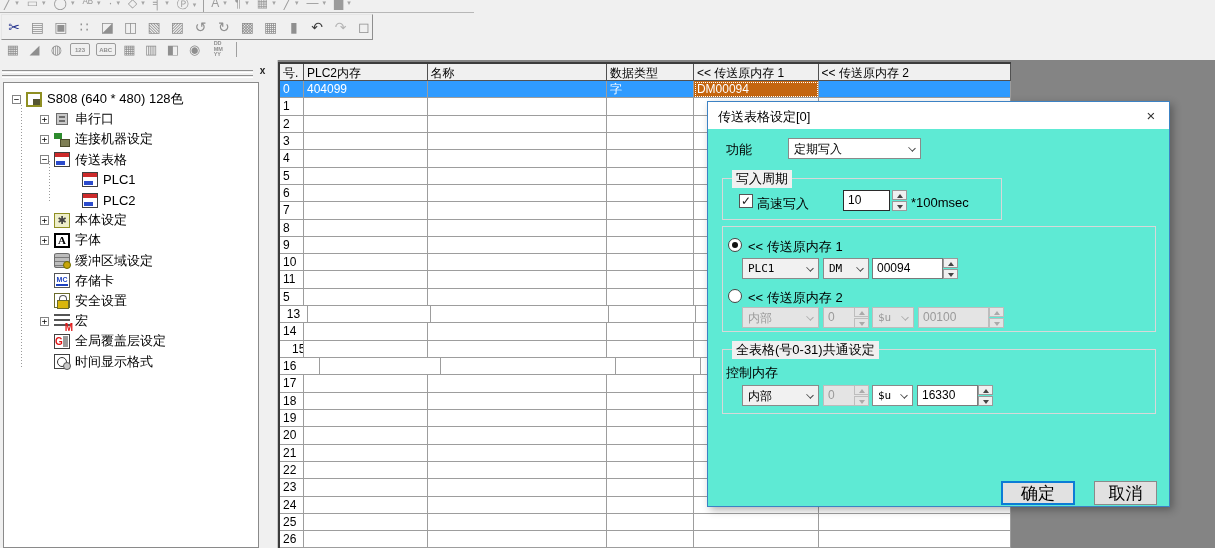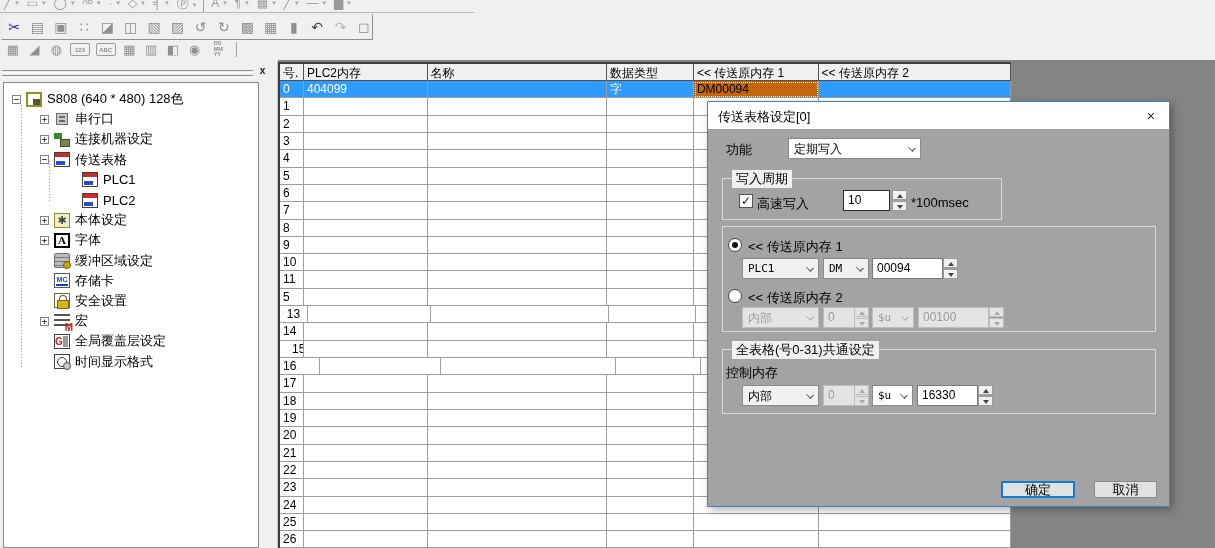--- a/index.html
+++ b/index.html
@@ -71,24 +71,24 @@
   .gap-strip { position:absolute; left:268px; top:60px; width:10px; height:488px; background:#f0f0f0; border-right:1px solid #c9c9c9; }
   .vtable { position:absolute; left:278px; top:62px; width:733px; height:486px; overflow:hidden;
             background:#fff; border-left:2px solid #3c3c3c; border-top:2px solid #3c3c3c; }
   .thead { display:flex; height:17px; }
   .th { background:#f0f0f0; border-right:1px solid #515151; border-bottom:1px solid #515151;
         padding:1px 3px 0 3px; font-size:12px; white-space:nowrap; overflow:hidden; }
   .trow { display:flex; height:17.32px; }
   .td { border-right:1px solid #9d9d9d; border-bottom:1px solid #9d9d9d; padding:0 3px;
         font-size:12px; line-height:16px; white-space:nowrap; overflow:hidden; }
   .trow.sel { background:#2f9bff; color:#fff; }
-  .td.src-hot { background:#c4650f; outline:1px dotted #fff; outline-offset:-2px; color:#000000; }
+  .td.src-hot { background:#c4650f; outline:1px dotted #fff; outline-offset:-2px; color:#ffffff; }
   
   .dialog { position:absolute; left:707px; top:101px; width:463px; height:406px;
-            background:#a3a3a3; border:1px solid #3c82c4; box-shadow:3px 3px 8px rgba(0,0,0,.30); }
+            background:#5eead4; border:1px solid #3c82c4; box-shadow:3px 3px 8px rgba(0,0,0,.30); }
   .dlg-title { position:absolute; left:0; top:0; right:0; height:27px; background:#fff; }
   .dlg-title-text { position:absolute; left:10px; top:6px; font-size:13px; }
   .dlg-close { position:absolute; right:6px; top:3px; width:24px; height:20px; font-size:15px; color:#333;
                display:flex; align-items:center; justify-content:center; }
   .dlbl { position:absolute; font-size:13px; white-space:nowrap; }
   .combo { position:absolute; height:21px; background:#fff; border:1px solid #8a8a8a;
            font-size:12px; padding:2px 16px 0 5px; white-space:nowrap; overflow:hidden; }
   .combo .chev { position:absolute; right:5px; top:6px; width:6px; height:6px;
                  border-right:1px solid #444; border-bottom:1px solid #444; transform:rotate(45deg) scaleY(.8); }
   .combo.graybg { background:#f1f1f1; }
@@ -104,22 +104,22 @@
   .spin .dn::after   { top:3px; border-top:4px solid #444; }
   .spin.disabled .sb { border-color:#bdbdbd; background:#e4e4e4; }
   .spin.disabled .up::after { border-bottom-color:#aaa; }
   .spin.disabled .dn::after { border-top-color:#aaa; }
   .grp { position:absolute; border:1px solid #d8d8d8; }
   .grp-label { position:absolute; top:-9px; left:9px; background:#f0f0f0; padding:0 4px; font-size:13px; white-space:nowrap; }
   .checkbox { position:absolute; width:14px; height:14px; background:#fff; border:1px solid #555;
               font-size:12px; line-height:12px; text-align:center; color:#1a1a1a; }
   .radio { position:absolute; width:14px; height:14px; border:1px solid #444; border-radius:50%; background:#fff; }
   .radio.on::after { content:""; position:absolute; left:3px; top:3px; width:6px; height:6px; border-radius:50%; background:#111; }
-  .btn { position:absolute; height:17px; background:#e1e1e1; border:1px solid #8a8a8a;
-         font-size:13px; display:flex; align-items:center; justify-content:center; }
+  .btn { position:absolute; height:24px; background:#e1e1e1; border:1px solid #8a8a8a;
+         font-size:17px; display:flex; align-items:center; justify-content:center; }
   .btn.default { border:2px solid #0c7cd6; }
 </style>
 </head>
 <body>
 
 <div class="app">
 
   <div class="tb1" id="tb1">
       <span class="t1i">
         <span>╱</span>

